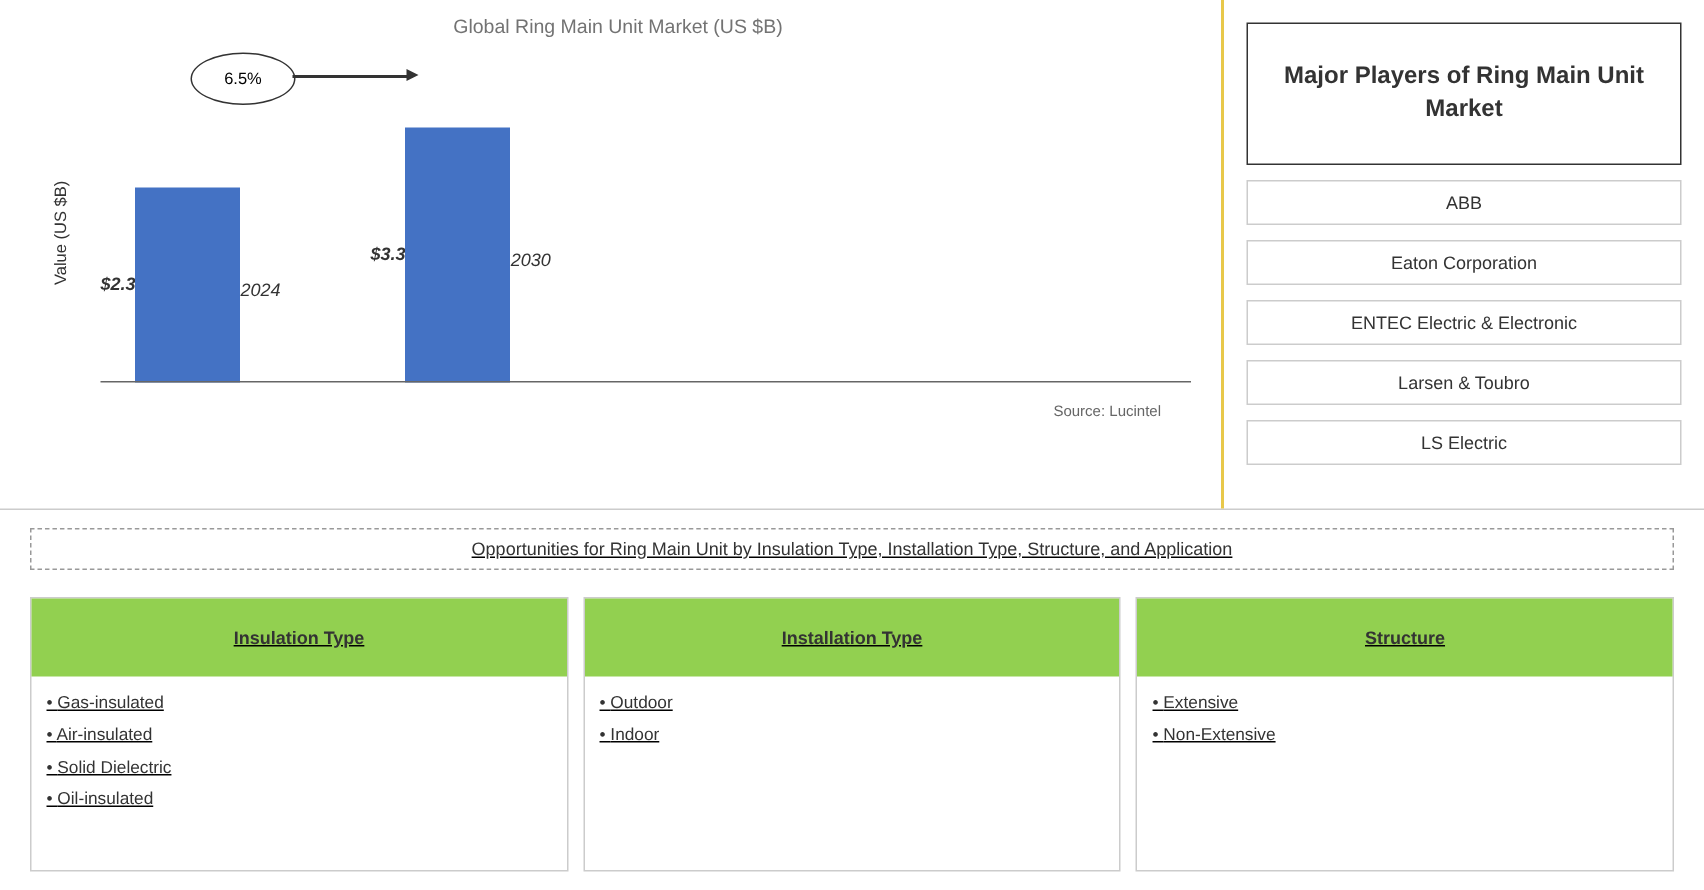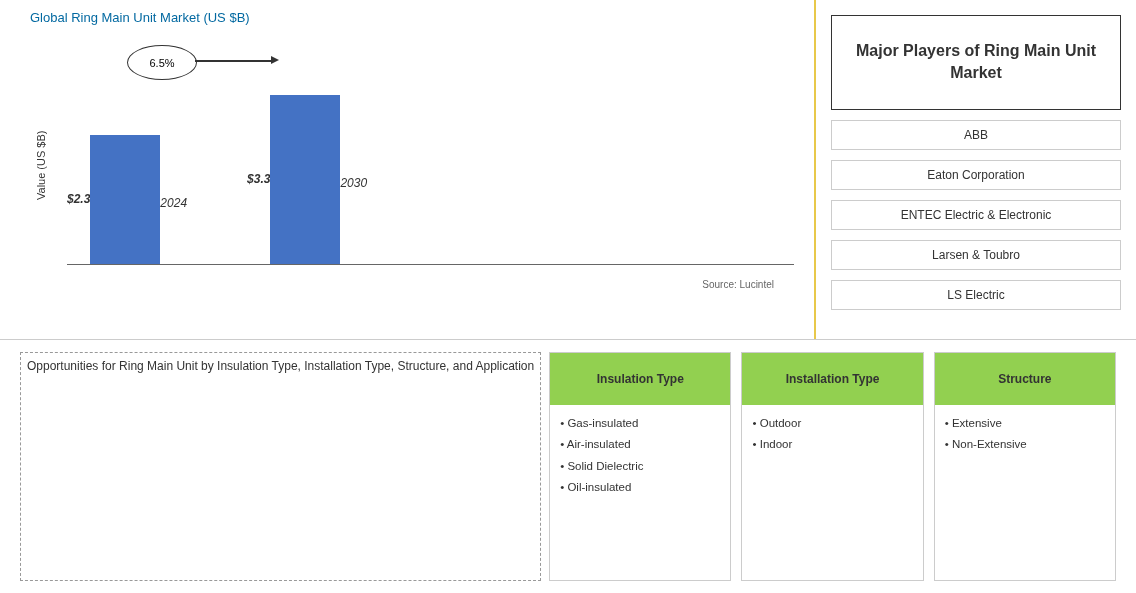--- a/index.html
+++ b/index.html
@@ -29,23 +29,23 @@
 
     
     .chart-area {
       flex: 1;
       padding: 10px 20px 10px 30px;
       position: relative;
       border-right: 2px solid #e8c84a;
     }
 
     .chart-title {
+      text-align: center;
       font-size: 13px;
-      color: #0369a1;
-      margin-bottom: 10px;
+      color: #737373;
       font-weight: normal;
     }
 
     .chart-wrapper {
       display: flex;
       flex-direction: row;
       height: 260px;
       position: relative;
     }
 
@@ -184,22 +184,23 @@
       padding: 7px 2px;
       font-size: 12px;
       color: #333;
     }
 
     
     .bottom-section {
       flex: 1;
       padding: 12px 20px;
       display: flex;
-      flex-direction: row;
-      gap: 8px;
+      flex-direction: column;
+      gap: 18px;
+      text-decoration: underline;
     }
 
     .opportunities-title {
       border: 1px dashed #999;
       text-align: center;
       padding: 6px;
       font-size: 12px;
       color: #333;
     }
 

